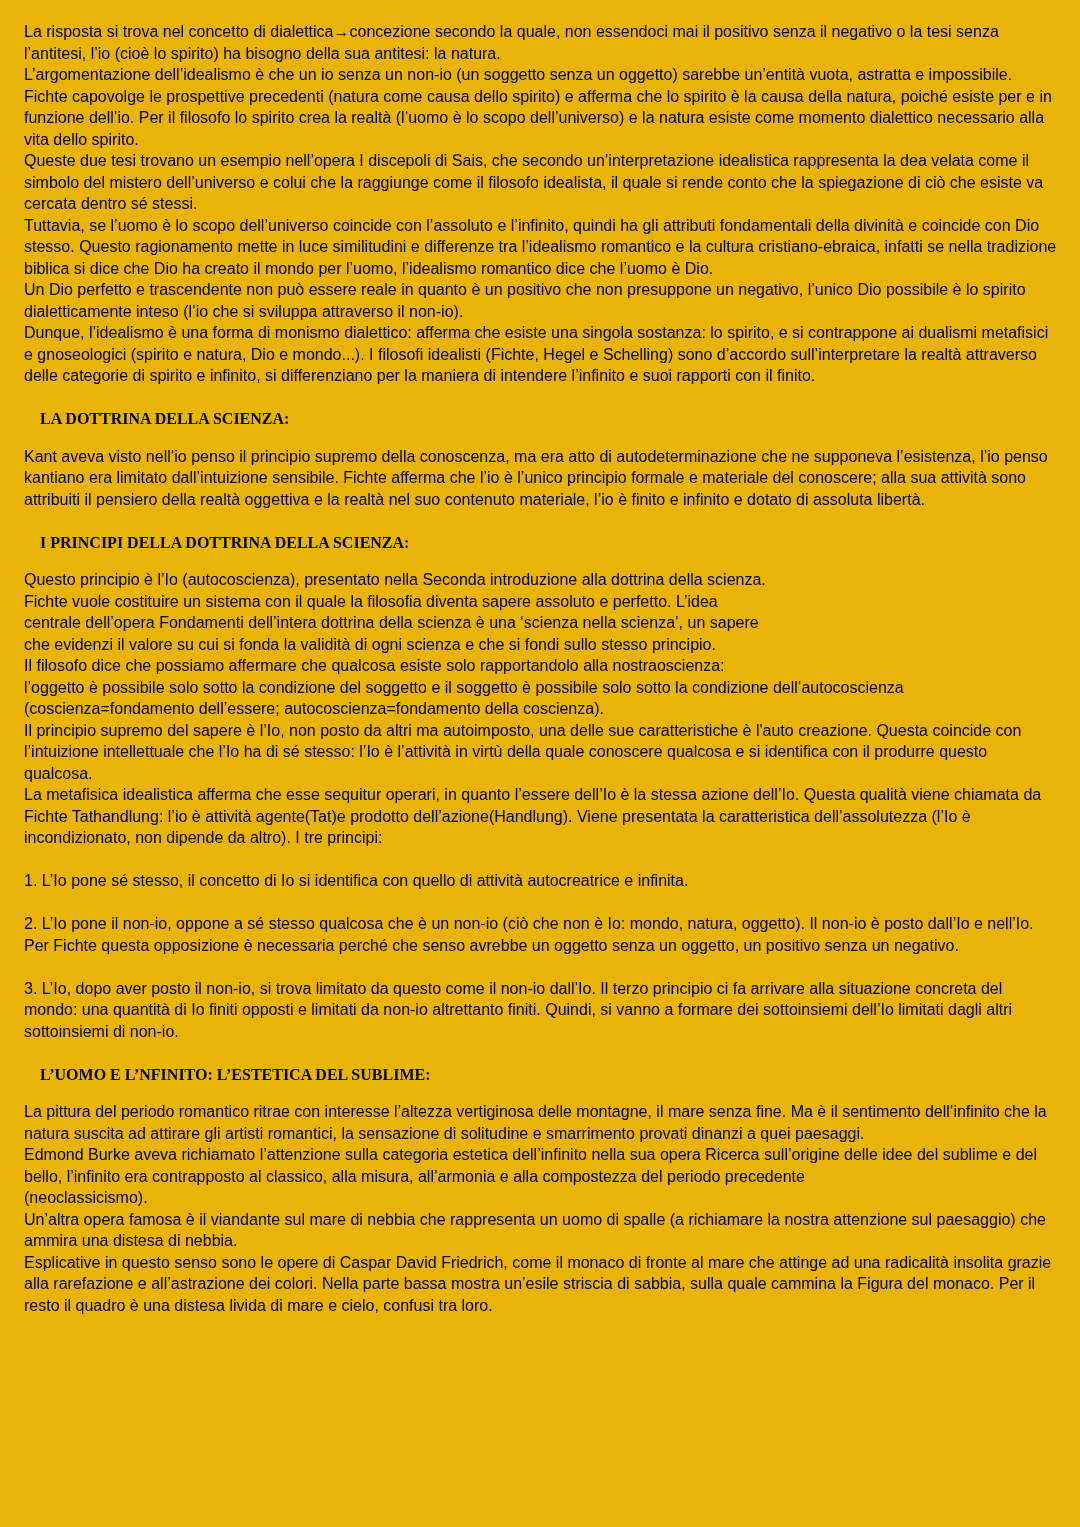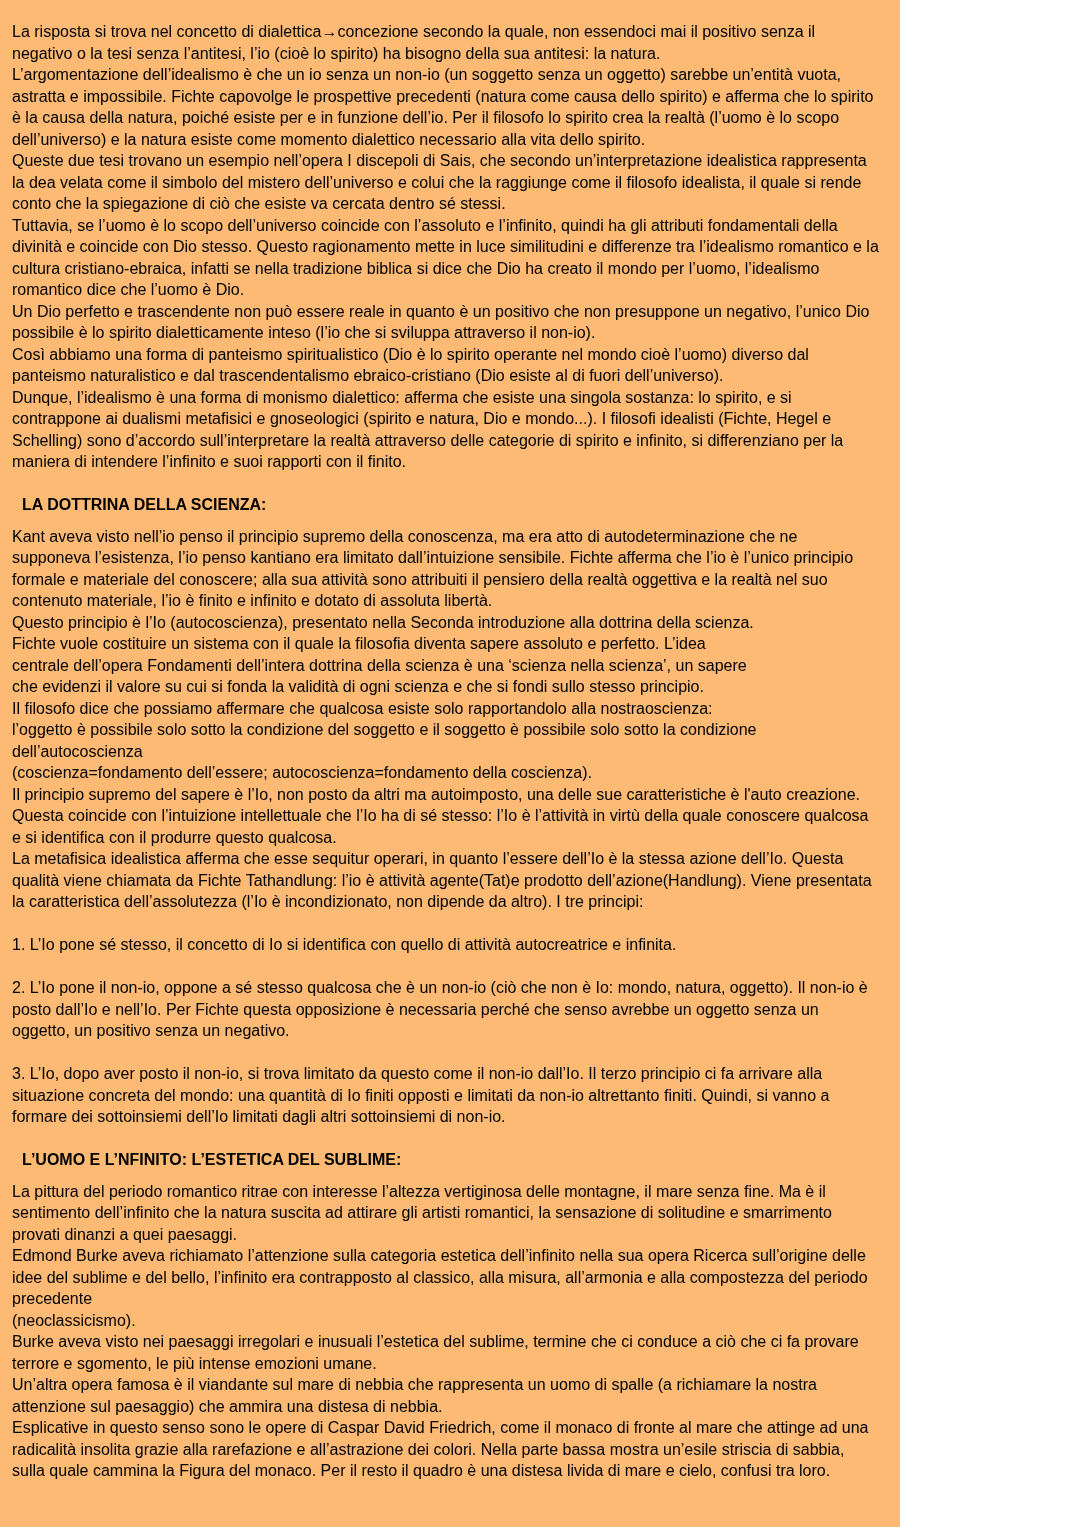--- a/index.html
+++ b/index.html
@@ -7,73 +7,73 @@
     margin: 0;
     padding: 0;
     background: #ffffff;
   }
   body {
     width: 1080px;
     min-height: 1527px;
   }
   .page {
     box-sizing: border-box;
-    width: 900px;
+    width: 1080px;
     min-height: 1527px;
-    padding: 21px 20px 28px 12px;
-    background: #fdba74;
+    padding: 21px 20px 28px 24px;
+    background: #eab308;
     color: #000000;
     font-family: "Liberation Sans", "DejaVu Sans", sans-serif;
     font-size: 16px;
     line-height: 21.5px;
   }
   .para {
     margin: 0;
     white-space: pre-line;
   }
   .heading {
-    margin: 10px;
+    margin: 16px;
     font-size: 16px;
     font-weight: 700;
     line-height: 21.5px;
     white-space: pre-line;
+    font-family: Liberation Serif, serif;
   }
   .gap {
     margin-top: 21.5px;
   }
 </style>
 </head>
 <body>
 
 <div class="page">
   <p class="para">La risposta si trova nel concetto di dialettica→concezione secondo la quale, non essendoci mai il positivo senza il negativo o la tesi senza l’antitesi, l’io (cioè lo spirito) ha bisogno della sua antitesi: la natura.</p>
   <p class="para">L’argomentazione dell’idealismo è che un io senza un non-io (un soggetto senza un oggetto) sarebbe un’entità vuota, astratta e impossibile. Fichte capovolge le prospettive precedenti (natura come causa dello spirito) e afferma che lo spirito è la causa della natura, poiché esiste per e in funzione dell’io. Per il filosofo lo spirito crea la realtà (l’uomo è lo scopo dell’universo) e la natura esiste come momento dialettico necessario alla vita dello spirito.</p>
   <p class="para">Queste due tesi trovano un esempio nell’opera I discepoli di Sais, che secondo un’interpretazione idealistica rappresenta la dea velata come il simbolo del mistero dell’universo e colui che la raggiunge come il filosofo idealista, il quale si rende conto che la spiegazione di ciò che esiste va cercata dentro sé stessi.</p>
   <p class="para">Tuttavia, se l’uomo è lo scopo dell’universo coincide con l’assoluto e l’infinito, quindi ha gli attributi fondamentali della divinità e coincide con Dio stesso. Questo ragionamento mette in luce similitudini e differenze tra l’idealismo romantico e la cultura cristiano-ebraica, infatti se nella tradizione biblica si dice che Dio ha creato il mondo per l’uomo, l’idealismo romantico dice che l’uomo è Dio.</p>
   <p class="para">Un Dio perfetto e trascendente non può essere reale in quanto è un positivo che non presuppone un negativo, l’unico Dio possibile è lo spirito dialetticamente inteso (l’io che si sviluppa attraverso il non-io).</p>
-  <p class="para">Così abbiamo una forma di panteismo spiritualistico (Dio è lo spirito operante nel mondo cioè l’uomo) diverso dal panteismo naturalistico e dal trascendentalismo ebraico-cristiano (Dio esiste al di fuori dell’universo).</p>
   <p class="para">Dunque, l’idealismo è una forma di monismo dialettico: afferma che esiste una singola sostanza: lo spirito, e si contrappone ai dualismi metafisici e gnoseologici (spirito e natura, Dio e mondo...). I filosofi idealisti (Fichte, Hegel e Schelling) sono d’accordo sull’interpretare la realtà attraverso delle categorie di spirito e infinito, si differenziano per la maniera di intendere l’infinito e suoi rapporti con il finito.</p>
 
   <h2 class="heading gap">LA DOTTRINA DELLA SCIENZA:</h2>
   <p class="para">Kant aveva visto nell’io penso il principio supremo della conoscenza, ma era atto di autodeterminazione che ne supponeva l’esistenza, l’io penso kantiano era limitato dall’intuizione sensibile. Fichte afferma che l’io è l’unico principio formale e materiale del conoscere; alla sua attività sono attribuiti il pensiero della realtà oggettiva e la realtà nel suo contenuto materiale, l’io è finito e infinito e dotato di assoluta libertà.</p>
 
+  <h2 class="heading gap">I PRINCIPI DELLA DOTTRINA DELLA SCIENZA:</h2>
   <p class="para">Questo principio è l’Io (autocoscienza), presentato nella Seconda introduzione alla dottrina della scienza.</p>
   <p class="para">Fichte vuole costituire un sistema con il quale la filosofia diventa sapere assoluto e perfetto. L’idea
 centrale dell’opera Fondamenti dell’intera dottrina della scienza è una ‘scienza nella scienza’, un sapere
 che evidenzi il valore su cui si fonda la validità di ogni scienza e che si fondi sullo stesso principio.</p>
   <p class="para">Il filosofo dice che possiamo affermare che qualcosa esiste solo rapportandolo alla nostraoscienza:
 l’oggetto è possibile solo sotto la condizione del soggetto e il soggetto è possibile solo sotto la condizione dell’autocoscienza
 (coscienza=fondamento dell’essere; autocoscienza=fondamento della coscienza).</p>
   <p class="para">Il principio supremo del sapere è l’Io, non posto da altri ma autoimposto, una delle sue caratteristiche è l'auto creazione. Questa coincide con l’intuizione intellettuale che l’Io ha di sé stesso: l’Io è l’attività in virtù della quale conoscere qualcosa e si identifica con il produrre questo qualcosa.</p>
   <p class="para">La metafisica idealistica afferma che esse sequitur operari, in quanto l’essere dell’Io è la stessa azione dell’Io. Questa qualità viene chiamata da Fichte Tathandlung: l’io è attività agente(Tat)e prodotto dell’azione(Handlung). Viene presentata la caratteristica dell’assolutezza (l’Io è incondizionato, non dipende da altro). I tre principi:</p>
 
   <p class="para gap">1. L’Io pone sé stesso, il concetto di Io si identifica con quello di attività autocreatrice e infinita.</p>
   <p class="para gap">2. L’Io pone il non-io, oppone a sé stesso qualcosa che è un non-io (ciò che non è Io: mondo, natura, oggetto). Il non-io è posto dall’Io e nell’Io. Per Fichte questa opposizione è necessaria perché che senso avrebbe un oggetto senza un oggetto, un positivo senza un negativo.</p>
   <p class="para gap">3. L’Io, dopo aver posto il non-io, si trova limitato da questo come il non-io dall’Io. Il terzo principio ci fa arrivare alla situazione concreta del mondo: una quantità di Io finiti opposti e limitati da non-io altrettanto finiti. Quindi, si vanno a formare dei sottoinsiemi dell’Io limitati dagli altri sottoinsiemi di non-io.</p>
 
   <h2 class="heading gap">L’UOMO E L’NFINITO: L’ESTETICA DEL SUBLIME:</h2>
   <p class="para">La pittura del periodo romantico ritrae con interesse l’altezza vertiginosa delle montagne, il mare senza fine. Ma è il sentimento dell’infinito che la natura suscita ad attirare gli artisti romantici, la sensazione di solitudine e smarrimento provati dinanzi a quei paesaggi.</p>
   <p class="para">Edmond Burke aveva richiamato l’attenzione sulla categoria estetica dell’infinito nella sua opera Ricerca sull’origine delle idee del sublime e del bello, l’infinito era contrapposto al classico, alla misura, all’armonia e alla compostezza del periodo precedente
 (neoclassicismo).</p>
-  <p class="para">Burke aveva visto nei paesaggi irregolari e inusuali l’estetica del sublime, termine che ci conduce a ciò che ci fa provare terrore e sgomento, le più intense emozioni umane.</p>
   <p class="para">Un’altra opera famosa è il viandante sul mare di nebbia che rappresenta un uomo di spalle (a richiamare la nostra attenzione sul paesaggio) che ammira una distesa di nebbia.</p>
   <p class="para">Esplicative in questo senso sono le opere di Caspar David Friedrich, come il monaco di fronte al mare che attinge ad una radicalità insolita grazie alla rarefazione e all’astrazione dei colori. Nella parte bassa mostra un’esile striscia di sabbia, sulla quale cammina la Figura del monaco. Per il resto il quadro è una distesa livida di mare e cielo, confusi tra loro.</p>
 </div>
 
 </body></html>

